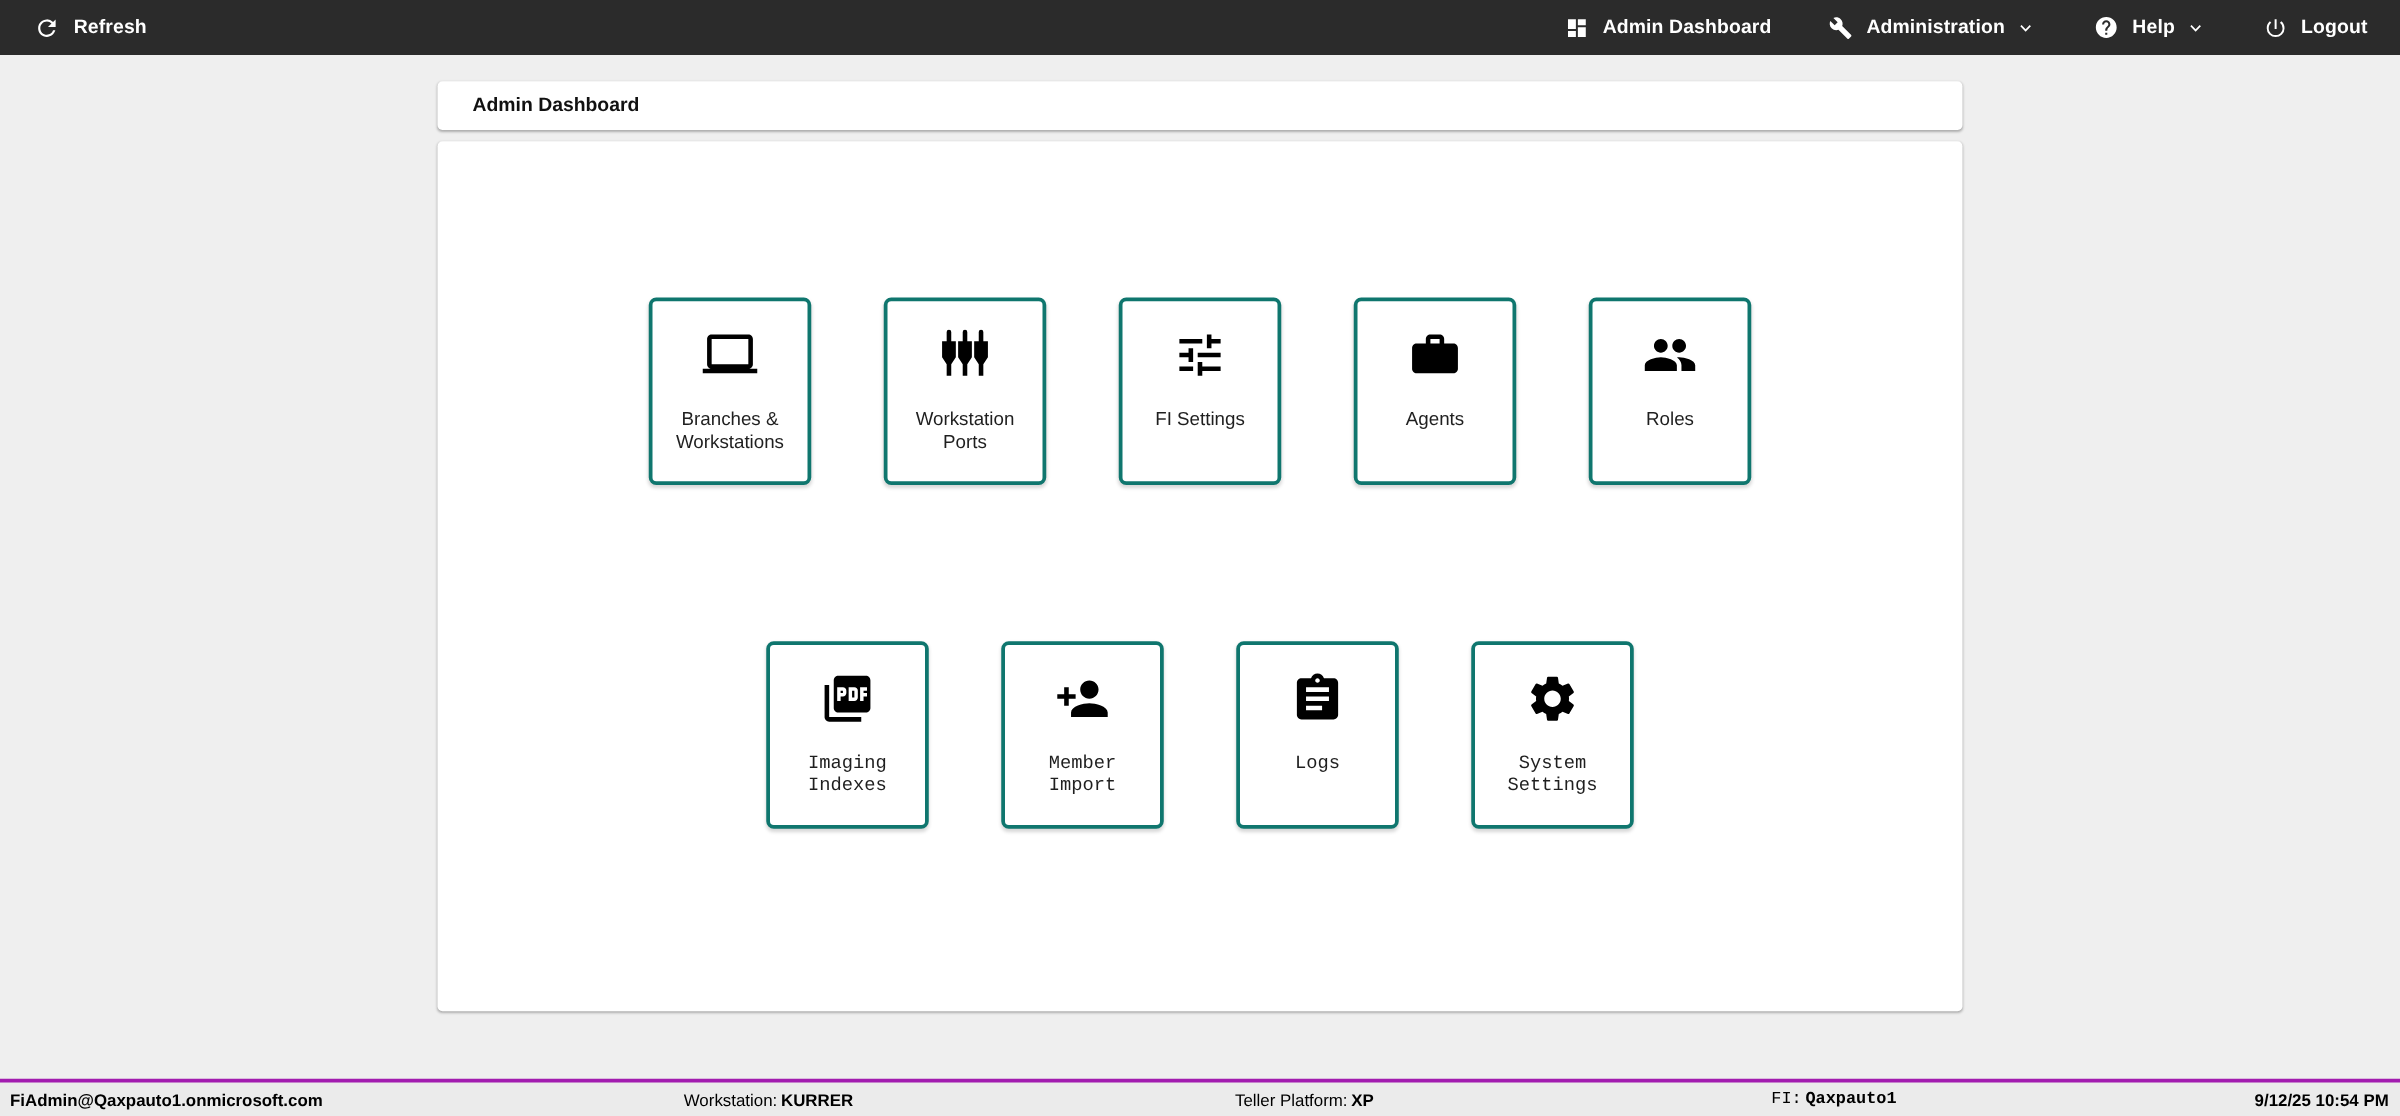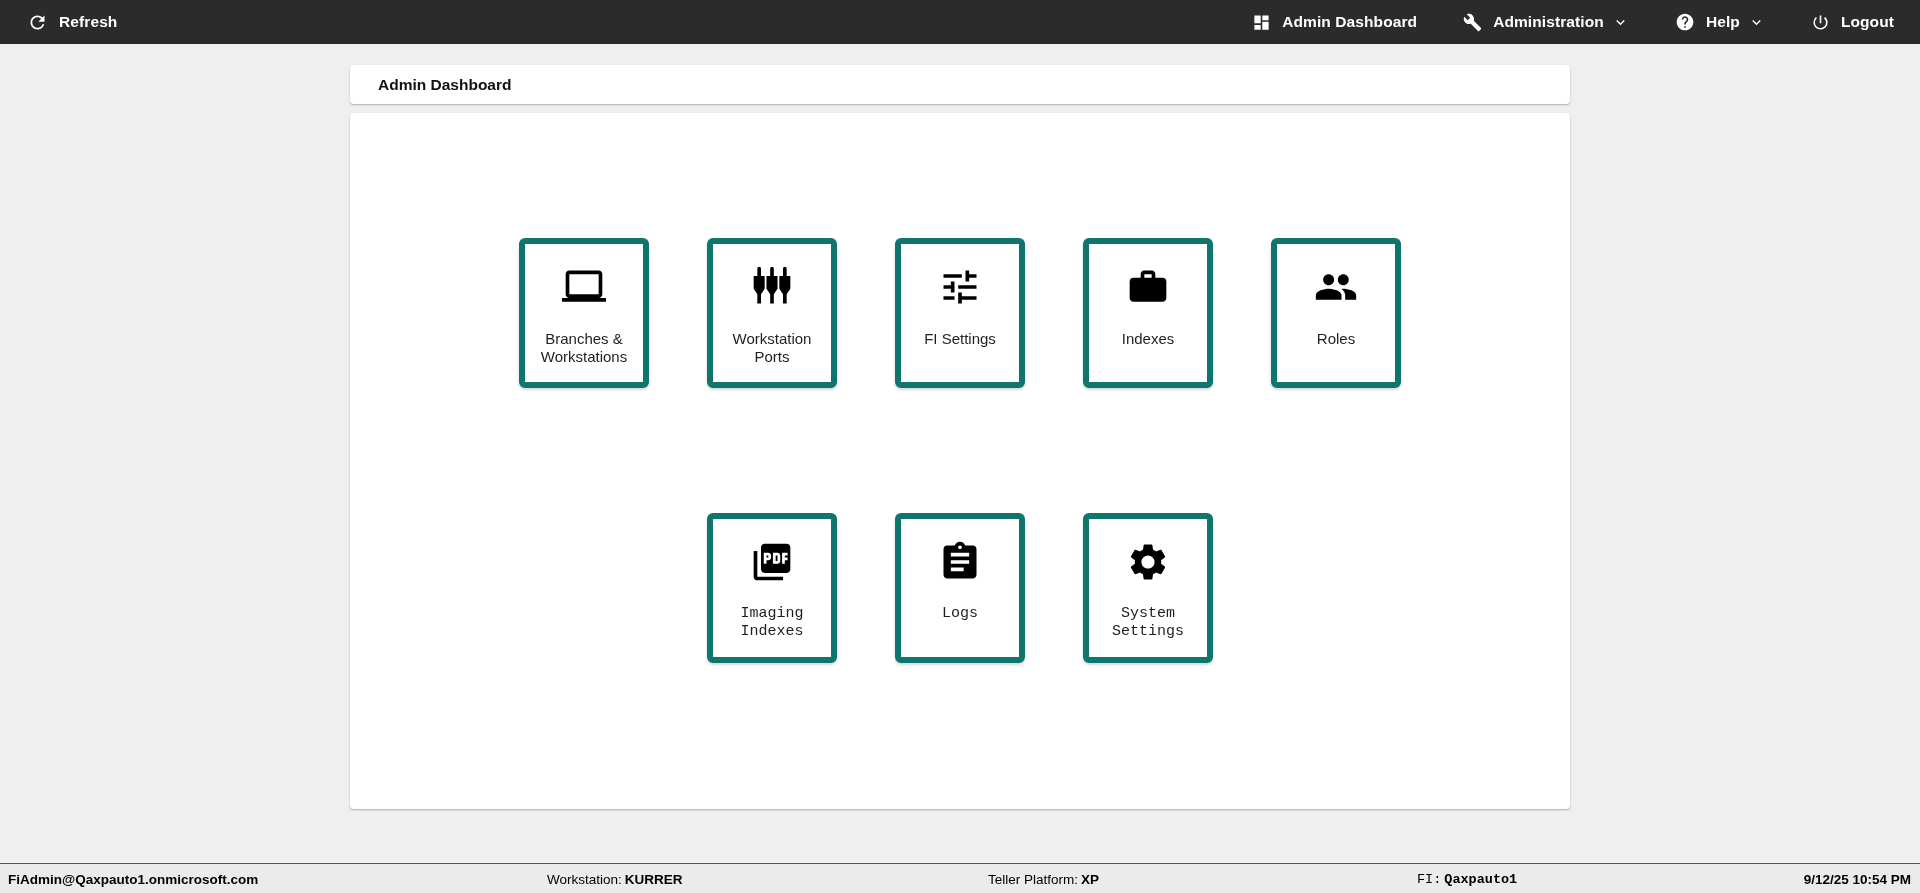--- a/index.html
+++ b/index.html
@@ -51,41 +51,41 @@
     box-shadow:0 1px 2px rgba(0,0,0,.28);
     padding-top:125px;
   }
 
   
   .tile-row { display:flex; justify-content:center; gap:58px; }
   .tile-row + .tile-row { margin-top:125px;font-family:Liberation Mono, monospace; }
   .tile {
     width:130px; height:150px;
     background:#fff;
-    border:6px solid #0f766e;
+    border:3px solid #0f766e;
     border-radius:6px;
     box-shadow:0 2px 3px rgba(0,0,0,.16);
     display:flex; flex-direction:column; align-items:center;
     padding-top:21px;
     cursor:pointer;
   }
   .tile svg { width:44px; height:44px; fill:#000; flex:none; }
   .tile-label {
     margin-top:21px;
     font-size:15px; line-height:17.5px;
     color:#1f1f1f; text-align:center;
     padding:0 6px;
   }
 
   
   .statusbar {
     position:absolute; left:0; right:0; bottom:0;
     height:30px;
     background:#ebebeb;
-    border-top:1px solid #a21caf;
+    border-top:3px solid #a21caf;
     font-size:13.5px; color:#000;
   }
   .sb-item { position:absolute; top:50%; transform:translateY(-50%); white-space:nowrap; }
   .sb-user      { left:8px;    font-weight:bold; }
   .sb-workstation { left:547px; }
   .sb-teller    { left:988px; }
   .sb-fi        { left:1417px;font-family:Liberation Mono, monospace; }
   .sb-datetime  { right:9px; font-weight:bold; }
   .sb-item b { font-weight:bold; }
   .sb-item span { margin-right:3px; }
@@ -165,39 +165,45 @@
       <svg viewBox="0 0 24 24">
         <path d="M3 17v2h6v-2H3zM3 5v2h10V5H3zm10 16v-2h8v-2h-8v-2h-2v6h2zM7 9v2H3v2h4v2h2V9H7zm14 4v-2H11v2h10zm-6-4h2V7h4V5h-4V3h-2v6z"></path>
       </svg>
       <div class="tile-label">FI Settings</div>
     </div>
 
     <div class="tile">
       <svg viewBox="0 0 24 24">
         <path d="M20 7h-4V5c0-.55-.22-1.05-.59-1.41C15.05 3.22 14.55 3 14 3h-4c-1.1 0-2 .9-2 2v2H4c-1.1 0-2 .9-2 2v9c0 1.1.9 2 2 2h16c1.1 0 2-.9 2-2V9c0-1.1-.9-2-2-2zm-6 0h-4V5h4v2z"></path>
       </svg>
-      <div class="tile-label">Indexes</div>
+      <div class="tile-label">Agents</div>
     </div>
 
     <div class="tile">
       <svg viewBox="0 0 24 24">
         <path d="M16 11c1.66 0 2.99-1.34 2.99-3S17.66 5 16 5c-1.66 0-3 1.34-3 3s1.34 3 3 3zm-8 0c1.66 0 2.99-1.34 2.99-3S9.66 5 8 5C6.34 5 5 6.34 5 8s1.34 3 3 3zm0 2c-2.33 0-7 1.17-7 3.5V19h14v-2.5c0-2.33-4.67-3.5-7-3.5zm8 0c-.29 0-.62.02-.97.05 1.16.84 1.97 1.97 1.97 3.45V19h6v-2.5c0-2.33-4.67-3.5-7-3.5z"></path>
       </svg>
       <div class="tile-label">Roles</div>
     </div>
   </div>
 
   <div class="tile-row">
     <div class="tile">
       <svg viewBox="0 0 24 24">
         <path d="M20 2H8c-1.1 0-2 .9-2 2v12c0 1.1.9 2 2 2h12c1.1 0 2-.9 2-2V4c0-1.1-.9-2-2-2zm-8.5 7.5c0 .83-.67 1.5-1.5 1.5H9v2H7.5V7H10c.83 0 1.5.67 1.5 1.5v1zm5 2c0 .83-.67 1.5-1.5 1.5h-2.5V7H15c.83 0 1.5.67 1.5 1.5v3zm4-3H19v1h1.5V11H19v2h-1.5V7h3v1.5zM9 9.5h1v-1H9v1zM4 6H2v14c0 1.1.9 2 2 2h14v-2H4V6zm10 5.5h1v-3h-1v3z"></path>
       </svg>
       <div class="tile-label">Imaging Indexes</div>
     </div>
 
+    <div class="tile">
+      <svg viewBox="0 0 24 24">
+        <path d="M15 12c2.21 0 4-1.79 4-4s-1.79-4-4-4-4 1.79-4 4 1.79 4 4 4zm-9-2V7H4v3H1v2h3v3h2v-3h3v-2H6zm9 4c-2.67 0-8 1.34-8 4v2h16v-2c0-2.66-5.33-4-8-4z"></path>
+      </svg>
+      <div class="tile-label">Member Import</div>
+    </div>
 
     <div class="tile">
       <svg viewBox="0 0 24 24">
         <path d="M19 3h-4.18C14.4 1.84 13.3 1 12 1c-1.3 0-2.4.84-2.82 2H5c-1.1 0-2 .9-2 2v14c0 1.1.9 2 2 2h14c1.1 0 2-.9 2-2V5c0-1.1-.9-2-2-2zm-7 0c.55 0 1 .45 1 1s-.45 1-1 1-1-.45-1-1 .45-1 1-1zm2 14H7v-2h7v2zm3-4H7v-2h10v2zm0-4H7V7h10v2z"></path>
       </svg>
       <div class="tile-label">Logs</div>
     </div>
 
 
     <div class="tile">

